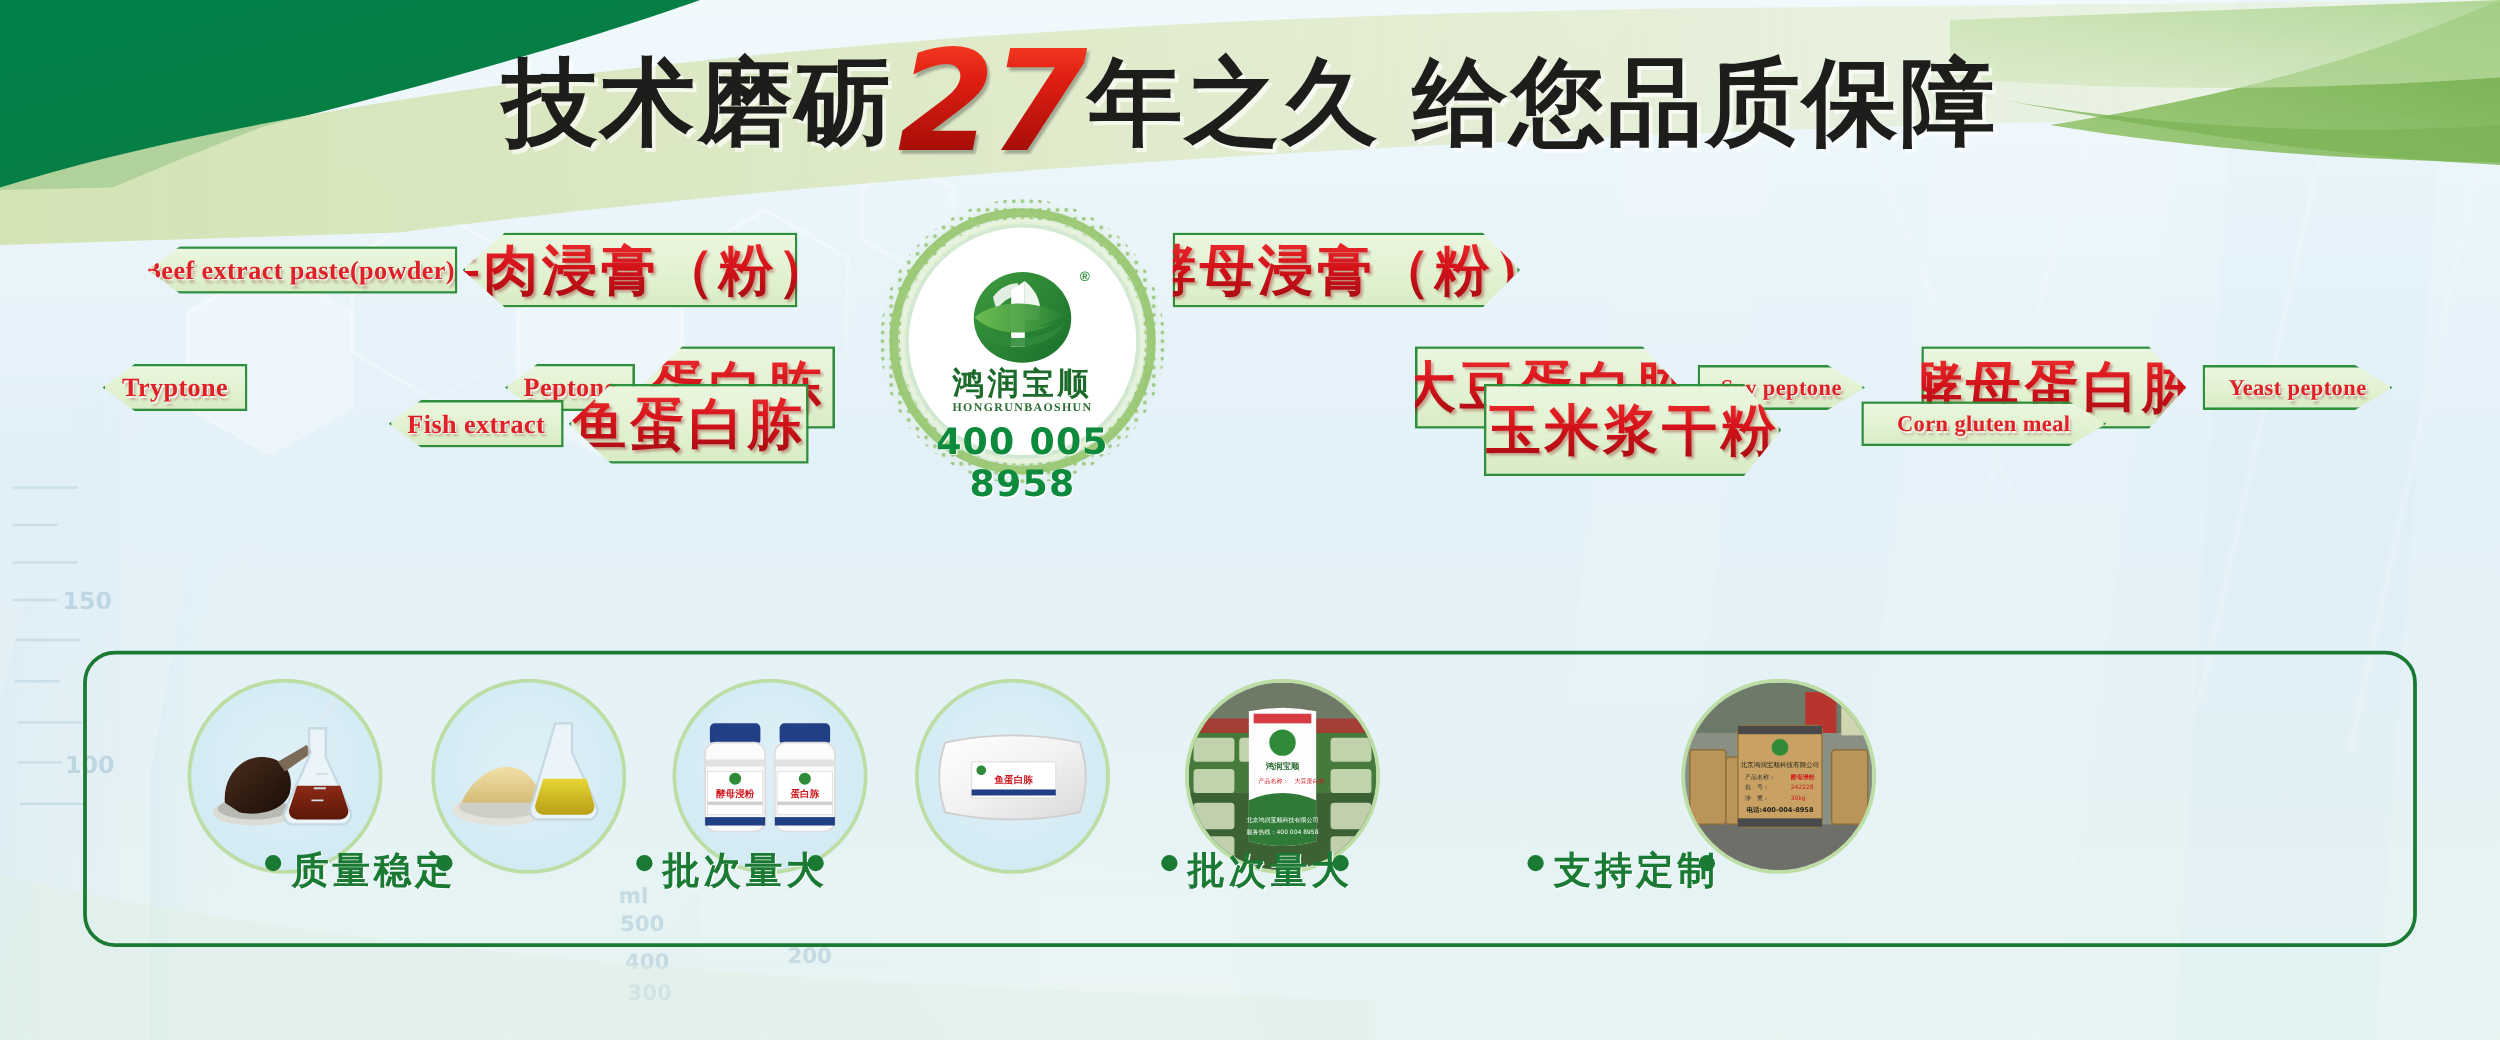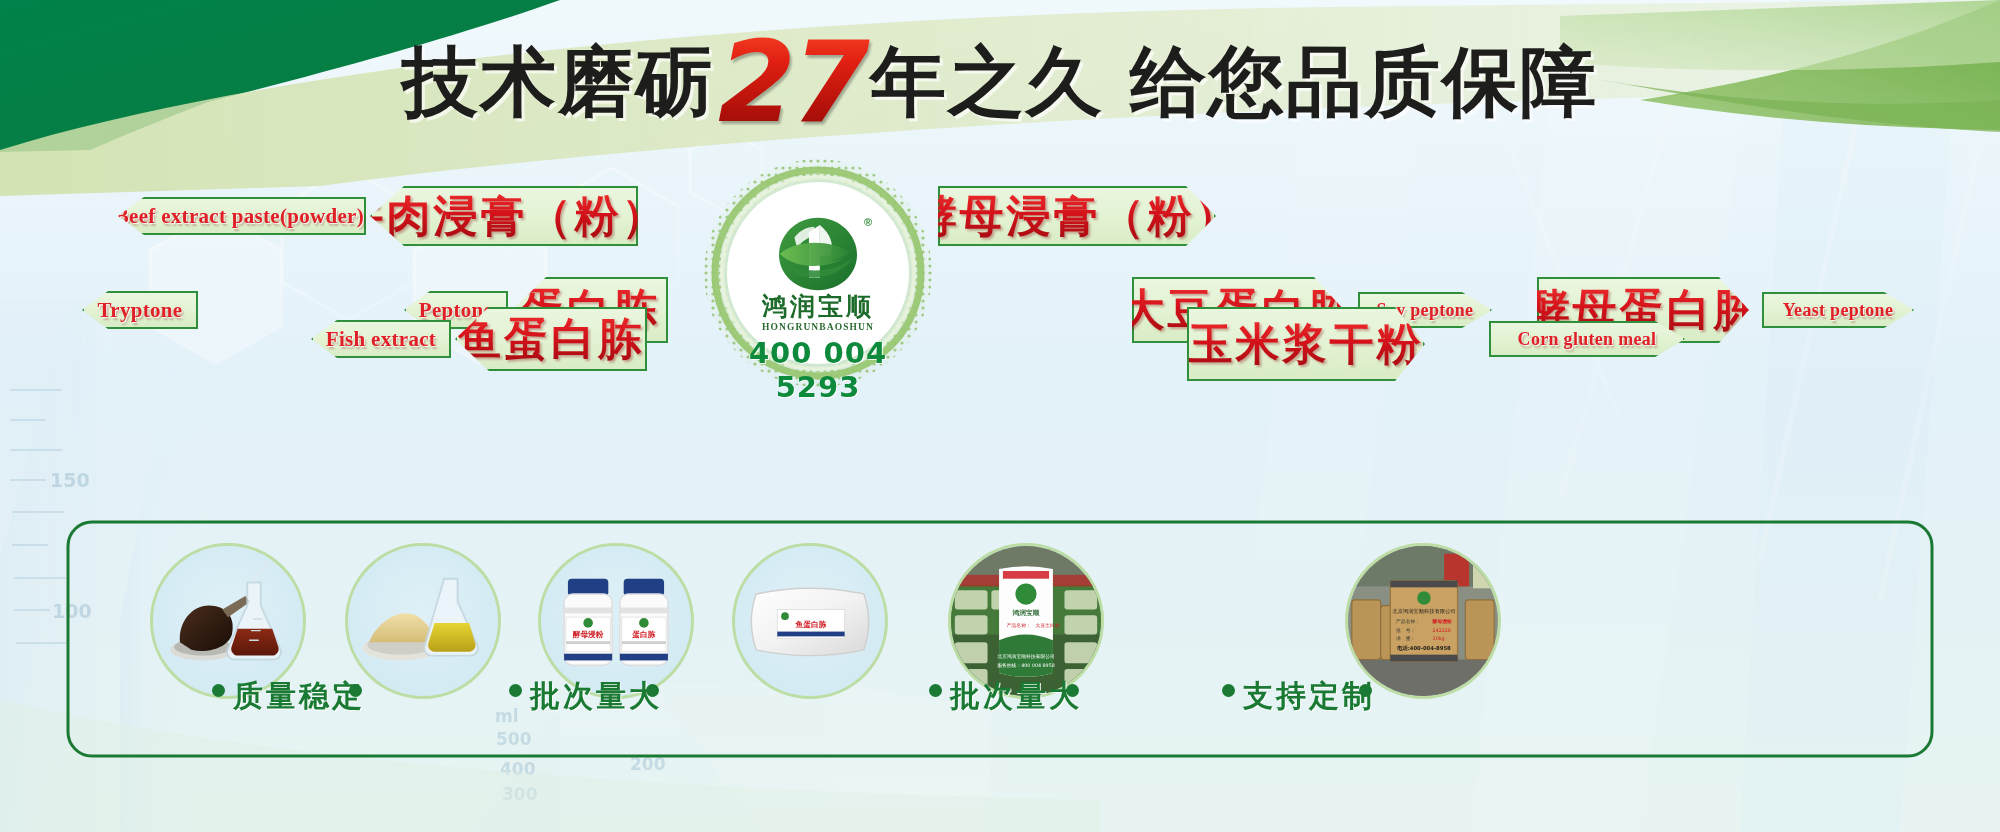--- a/index.html
+++ b/index.html
@@ -349,21 +349,21 @@
           <path d="M24 26 C30 18 38 14 46 14 L46 24 C38 26 31 31 27 38 Z" fill="#ffffff" opacity="0.85"></path>
 
           <path d="M8 44 C26 28 62 28 86 42 C68 56 34 58 14 50 C28 56 62 55 80 48 C58 62 24 60 8 44 Z" fill="url(#lgB)" opacity="0.95"></path>
           <path d="M12 52 C34 68 70 64 88 48 C76 70 38 78 14 60 Z" fill="#2f8b38" opacity="0.9"></path>
         </svg>
         <span class="logo-reg">®</span>
       </div>
       <div class="logo-cn">鸿润宝顺</div>
       <div class="logo-py">HONGRUNBAOSHUN</div>
     </div>
-    <div class="logo-phone">400 004 5293</div>
+    <div class="logo-phone">400 005 8958</div>
   </div>
 
   <div class="panel">
     <svg class="panel-border" viewBox="0 0 1868 238" preserveAspectRatio="none">
       <path d="M26 2 L1842 2 A24 24 0 0 1 1866 26 L1866 212 A24 24 0 0 1 1842 236 L26 236 A24 24 0 0 1 2 212 L2 26 A24 24 0 0 1 26 2 Z" fill="none" stroke="#1a7a33" stroke-width="3"></path>
     </svg>
   </div>
 
   <div class="circle" style="left:150px;top:543px;width:156px;height:156px;">
     <svg class="art" viewBox="0 0 156 156">

